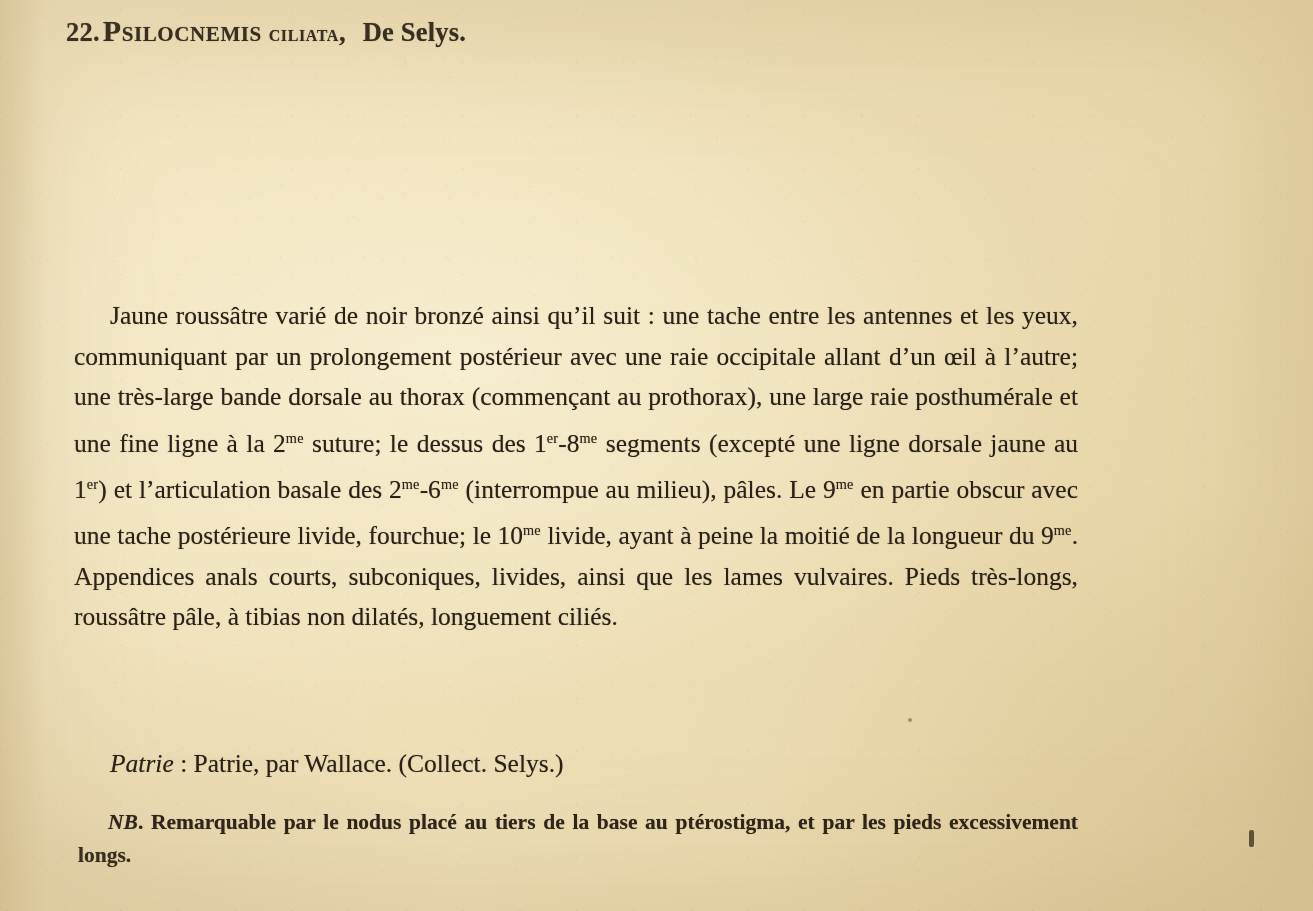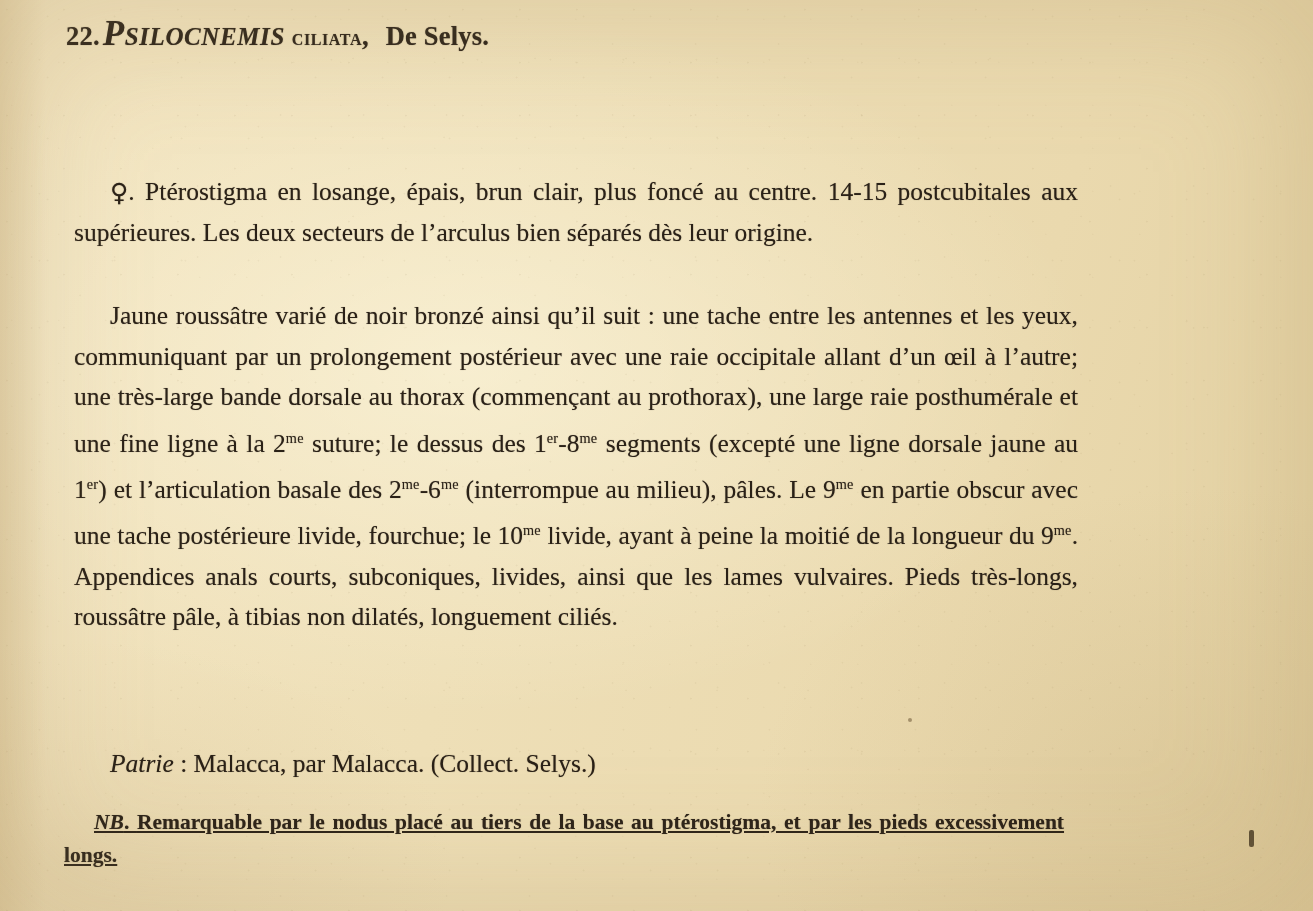--- a/index.html
+++ b/index.html
@@ -49,23 +49,22 @@
     top: 14px;
     font-size: 26.5px;
     font-weight: bold;
     letter-spacing: 0.2px;
     white-space: nowrap;
     text-shadow: 0 0 1.1px rgba(42,33,23,0.5);
   }
   .heading .num { margin-right: 3px; }
   .heading .genus {
     font-variant: small-caps;
-    font-size: 35px;
+    font-size: 30px;
     letter-spacing: 0.6px;
-    font-style: italic;
   }
   .heading .species {
     font-variant: small-caps;
     font-size: 23px;
     letter-spacing: 0.6px;
   }
   .heading .author { margin-left: 10px; }
 
   .para {
     position: absolute;
@@ -98,27 +97,26 @@
     font-size: 25px;
     line-height: 1;
     display: inline-block;
     transform: translateY(1px);
   }
 
   .italic { font-style: italic; }
 
   .note {
     position: absolute;
-    left: 64px;
+    left: 78px;
     width: 1000px;
     font-size: 21.5px;
     line-height: 33px;
     text-align: justify;
     text-shadow: 0 0 1px rgba(42,33,23,0.42);
-    text-decoration: underline;
   }
   .note .indent { width: 30px; }
   .note b { font-weight: bold; }
 
   
   #hd          { top: 14px; }
   #p-abdomen   { top: 76px; }
   #p-male      { top: 126px; }
   #p-female    { top: 172px; width: 1004px; }
   #p-desc      { top: 296px; width: 1004px; }
@@ -160,30 +158,27 @@
 <div id="page">
 
   <div id="edgefade"></div>
 
   <div class="heading" id="hd">
     <span class="num">22.</span><span class="genus">Psilocnemis</span> <span class="species">ciliata</span><span>,</span> <span class="author">De Selys.</span>
   </div>
 
 
 
-  <div class="para" id="p-female">
-    <span class="indent"></span><span class="sym">♀</span><span>. Ptérostigma en losange, épais, brun clair, plus foncé au centre. 14-15 postcubitales aux supérieures. Les deux secteurs de l’arculus bien séparés dès leur origine.</span>
-  </div>
 
   <div class="para" id="p-desc">
     <span class="indent"></span><span>Jaune roussâtre varié de noir bronzé ainsi qu’il suit : une tache entre les antennes et les yeux, communiquant par un prolongement postérieur avec une raie occipitale allant d’un œil à l’autre; une très-large bande dorsale au thorax (commençant au prothorax), une large raie posthumérale et une fine ligne à la 2</span><sup class="ord">me</sup><span> suture; le dessus des 1</span><sup class="ord">er</sup><span>-8</span><sup class="ord">me</sup><span> segments (excepté une ligne dorsale jaune au 1</span><sup class="ord">er</sup><span>) et l’articulation basale des 2</span><sup class="ord">me</sup><span>-6</span><sup class="ord">me</sup><span> (interrompue au milieu), pâles. Le 9</span><sup class="ord">me</sup><span> en partie obscur avec une tache postérieure livide, fourchue; le 10</span><sup class="ord">me</sup><span> livide, ayant à peine la moitié de la longueur du 9</span><sup class="ord">me</sup><span>. Appendices anals courts, subconiques, livides, ainsi que les lames vulvaires. Pieds très-longs, roussâtre pâle, à tibias non dilatés, longuement ciliés.</span>
   </div>
 
   <div class="line" id="p-patrie">
-    <span class="indent"></span><span class="italic">Patrie</span><span> : </span><span>Malacca, par Malacca. (Collect. Selys.)</span>
+    <span class="indent"></span><span class="italic">Patrie</span><span> : </span><span>Patrie, par Wallace. (Collect. Selys.)</span>
   </div>
 
   <div class="note" id="p-nb">
     <span class="indent"></span><span class="italic"><b>NB</b></span><b>. </b><b>Remarquable par le nodus placé au tiers de la base au ptérostigma, et par les pieds excessivement longs.</b>
   </div>
 
   <div id="speck"></div>
   <div id="speck2"></div>
 
   <div id="grain"></div>

